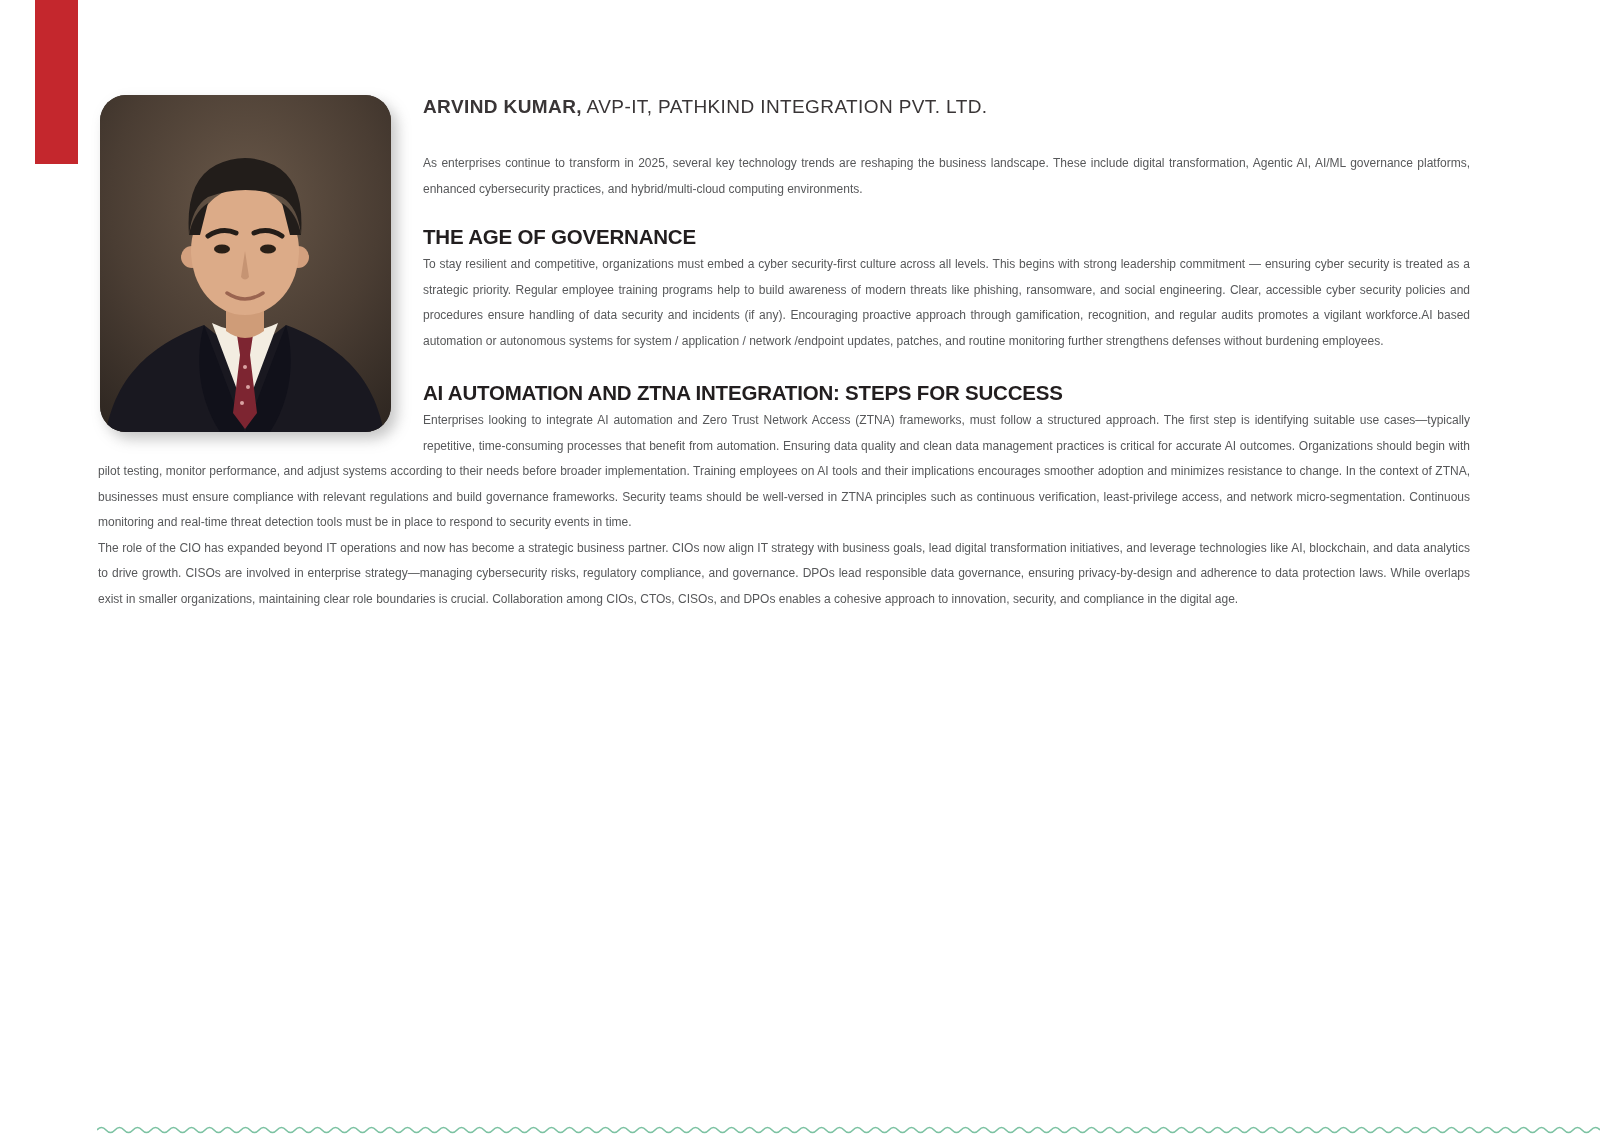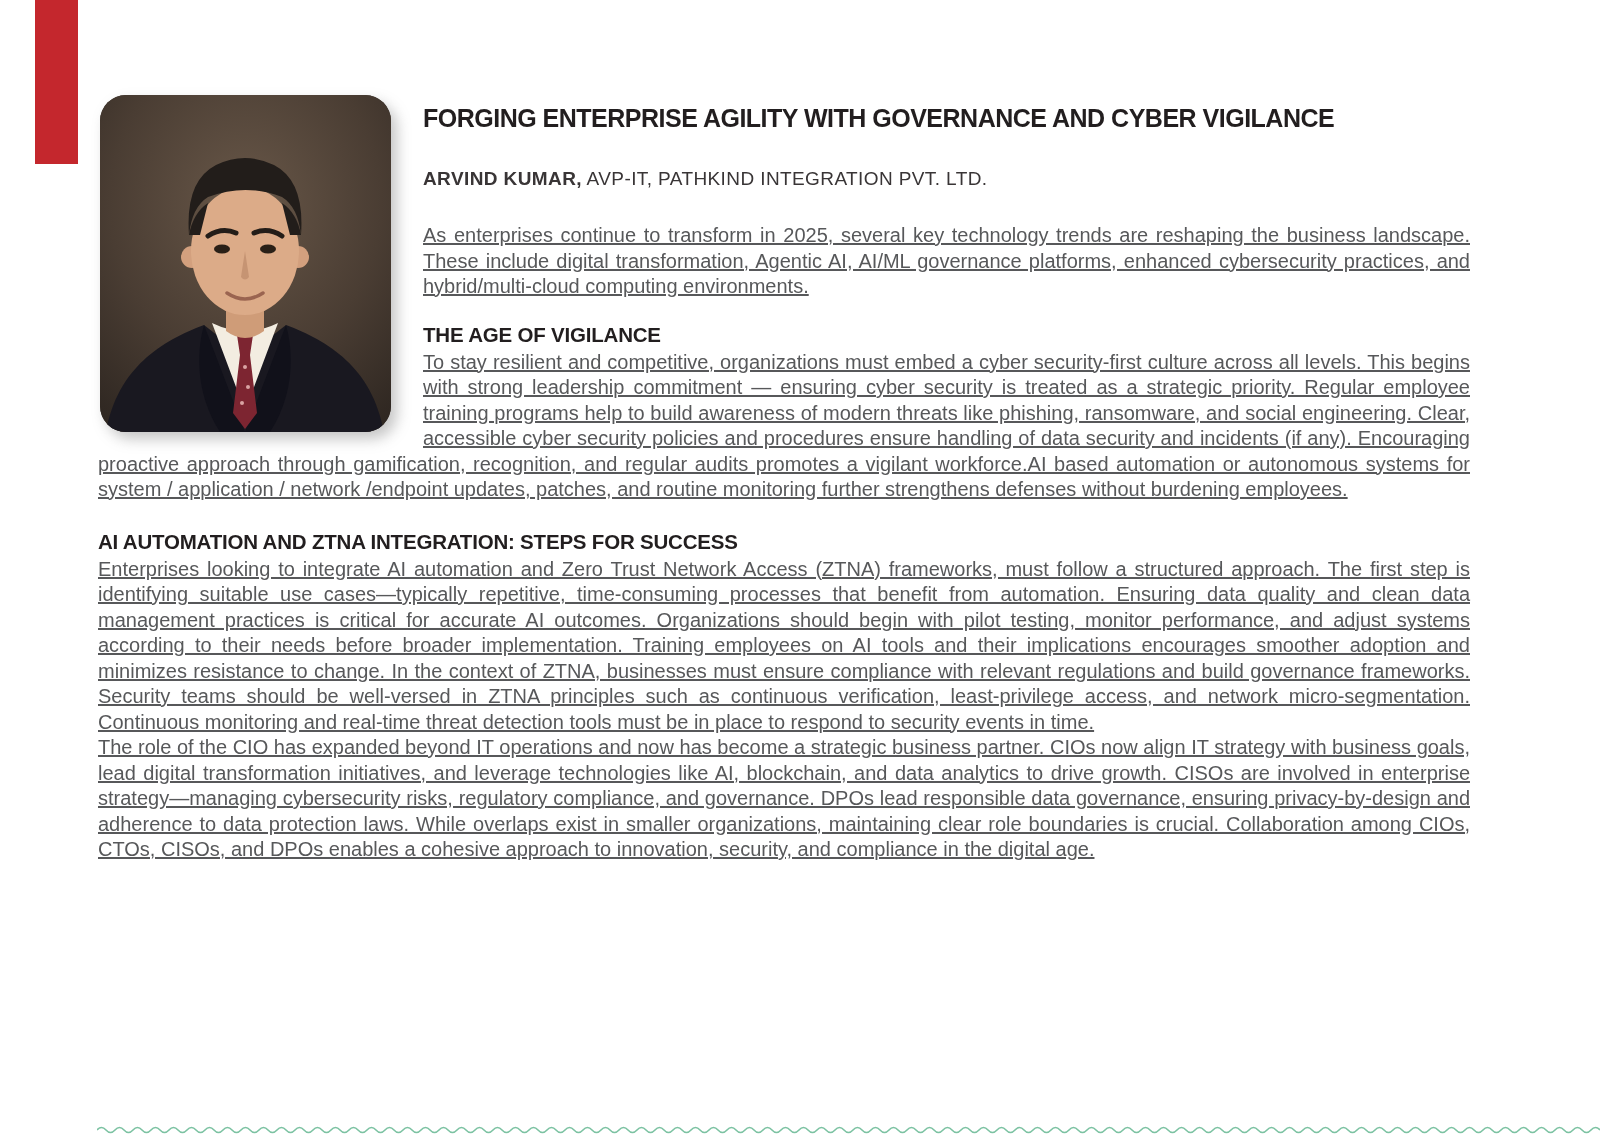--- a/index.html
+++ b/index.html
@@ -43,25 +43,24 @@
   .byline {
     margin: 0 0 32px 0;
     font-size: 19px;
     line-height: 24px;
     letter-spacing: 0.4px;
     color: #393536;
   }
   .byline .byline-name { font-weight: bold; }
   p.body {
     margin: 0 0 22px 0;
-    font-size: 20px;
+    font-size: 12px;
     line-height: 25.5px;
     color: #57585a;
     text-align: justify;
-    text-decoration: underline;
   }
   h2.section-heading {
     margin: 26px 0 3px 0;
     font-size: 20.5px;
     line-height: 25px;
     font-weight: bold;
     letter-spacing: -0.2px;
     color: #221e1f;
   }
   h2.first { margin-top: 0; }
@@ -120,31 +119,30 @@
 
         <ellipse cx="122" cy="154" rx="8" ry="4.5" fill="#2a2017"></ellipse>
         <ellipse cx="168" cy="154" rx="8" ry="4.5" fill="#2a2017"></ellipse>
 
         <path d="M145,156 L141,182 Q145,187 149,182 Z" fill="#c69473"></path>
 
         <path d="M127,198 Q145,210 163,198" stroke="#9a6450" stroke-width="3.5" fill="none" stroke-linecap="round"></path>
       </svg>
     </figure>
 
-    <h1 class="title">FORGING ENTERPRISE AGILITY WITH GOVERNANCE AND CYBER VIGILANCE</h1>
 
     <p class="byline">
       <span class="byline-name">ARVIND KUMAR,</span>
       <span class="byline-role">AVP-IT, PATHKIND INTEGRATION PVT. LTD.</span>
     </p>
 
     <p class="body intro">As enterprises continue to transform in 2025, several key technology trends are reshaping the business landscape. These include digital transformation, Agentic AI, AI/ML governance platforms, enhanced cybersecurity practices, and hybrid/multi-cloud computing environments.</p>
 
     <section>
-      <h2 class="section-heading first">THE AGE OF VIGILANCE</h2>
+      <h2 class="section-heading first">THE AGE OF GOVERNANCE</h2>
       <p class="body">To stay resilient and competitive, organizations must embed a cyber security-first culture across all levels. This begins with strong leadership commitment — ensuring cyber security is treated as a strategic priority. Regular employee training programs help to build awareness of modern threats like phishing, ransomware, and social engineering. Clear, accessible cyber security policies and procedures ensure handling of data security and incidents (if any). Encouraging proactive approach through gamification, recognition, and regular audits promotes a vigilant workforce.AI based automation or autonomous systems for system / application / network /endpoint updates, patches, and routine monitoring further strengthens defenses without burdening employees.</p>
     </section>
 
     <section>
       <h2 class="section-heading">AI AUTOMATION AND ZTNA INTEGRATION: STEPS FOR SUCCESS</h2>
       <p class="body">Enterprises looking to integrate AI automation and Zero Trust Network Access (ZTNA) frameworks, must follow a structured approach. The first step is identifying suitable use cases—typically repetitive, time-consuming processes that benefit from automation. Ensuring data quality and clean data management practices is critical for accurate AI outcomes. Organizations should begin with pilot testing, monitor performance, and adjust systems according to their needs before broader implementation. Training employees on AI tools and their implications encourages smoother adoption and minimizes resistance to change. In the context of ZTNA, businesses must ensure compliance with relevant regulations and build governance frameworks. Security teams should be well-versed in ZTNA principles such as continuous verification, least-privilege access, and network micro-segmentation. Continuous monitoring and real-time threat detection tools must be in place to respond to security events in time.</p>
     </section>
 
     <section>
       <p class="body">The role of the CIO has expanded beyond IT operations and now has become a strategic business partner. CIOs now align IT strategy with business goals, lead digital transformation initiatives, and leverage technologies like AI, blockchain, and data analytics to drive growth. CISOs are involved in enterprise strategy—managing cybersecurity risks, regulatory compliance, and governance. DPOs lead responsible data governance, ensuring privacy-by-design and adherence to data protection laws. While overlaps exist in smaller organizations, maintaining clear role boundaries is crucial. Collaboration among CIOs, CTOs, CISOs, and DPOs enables a cohesive approach to innovation, security, and compliance in the digital age.</p>

